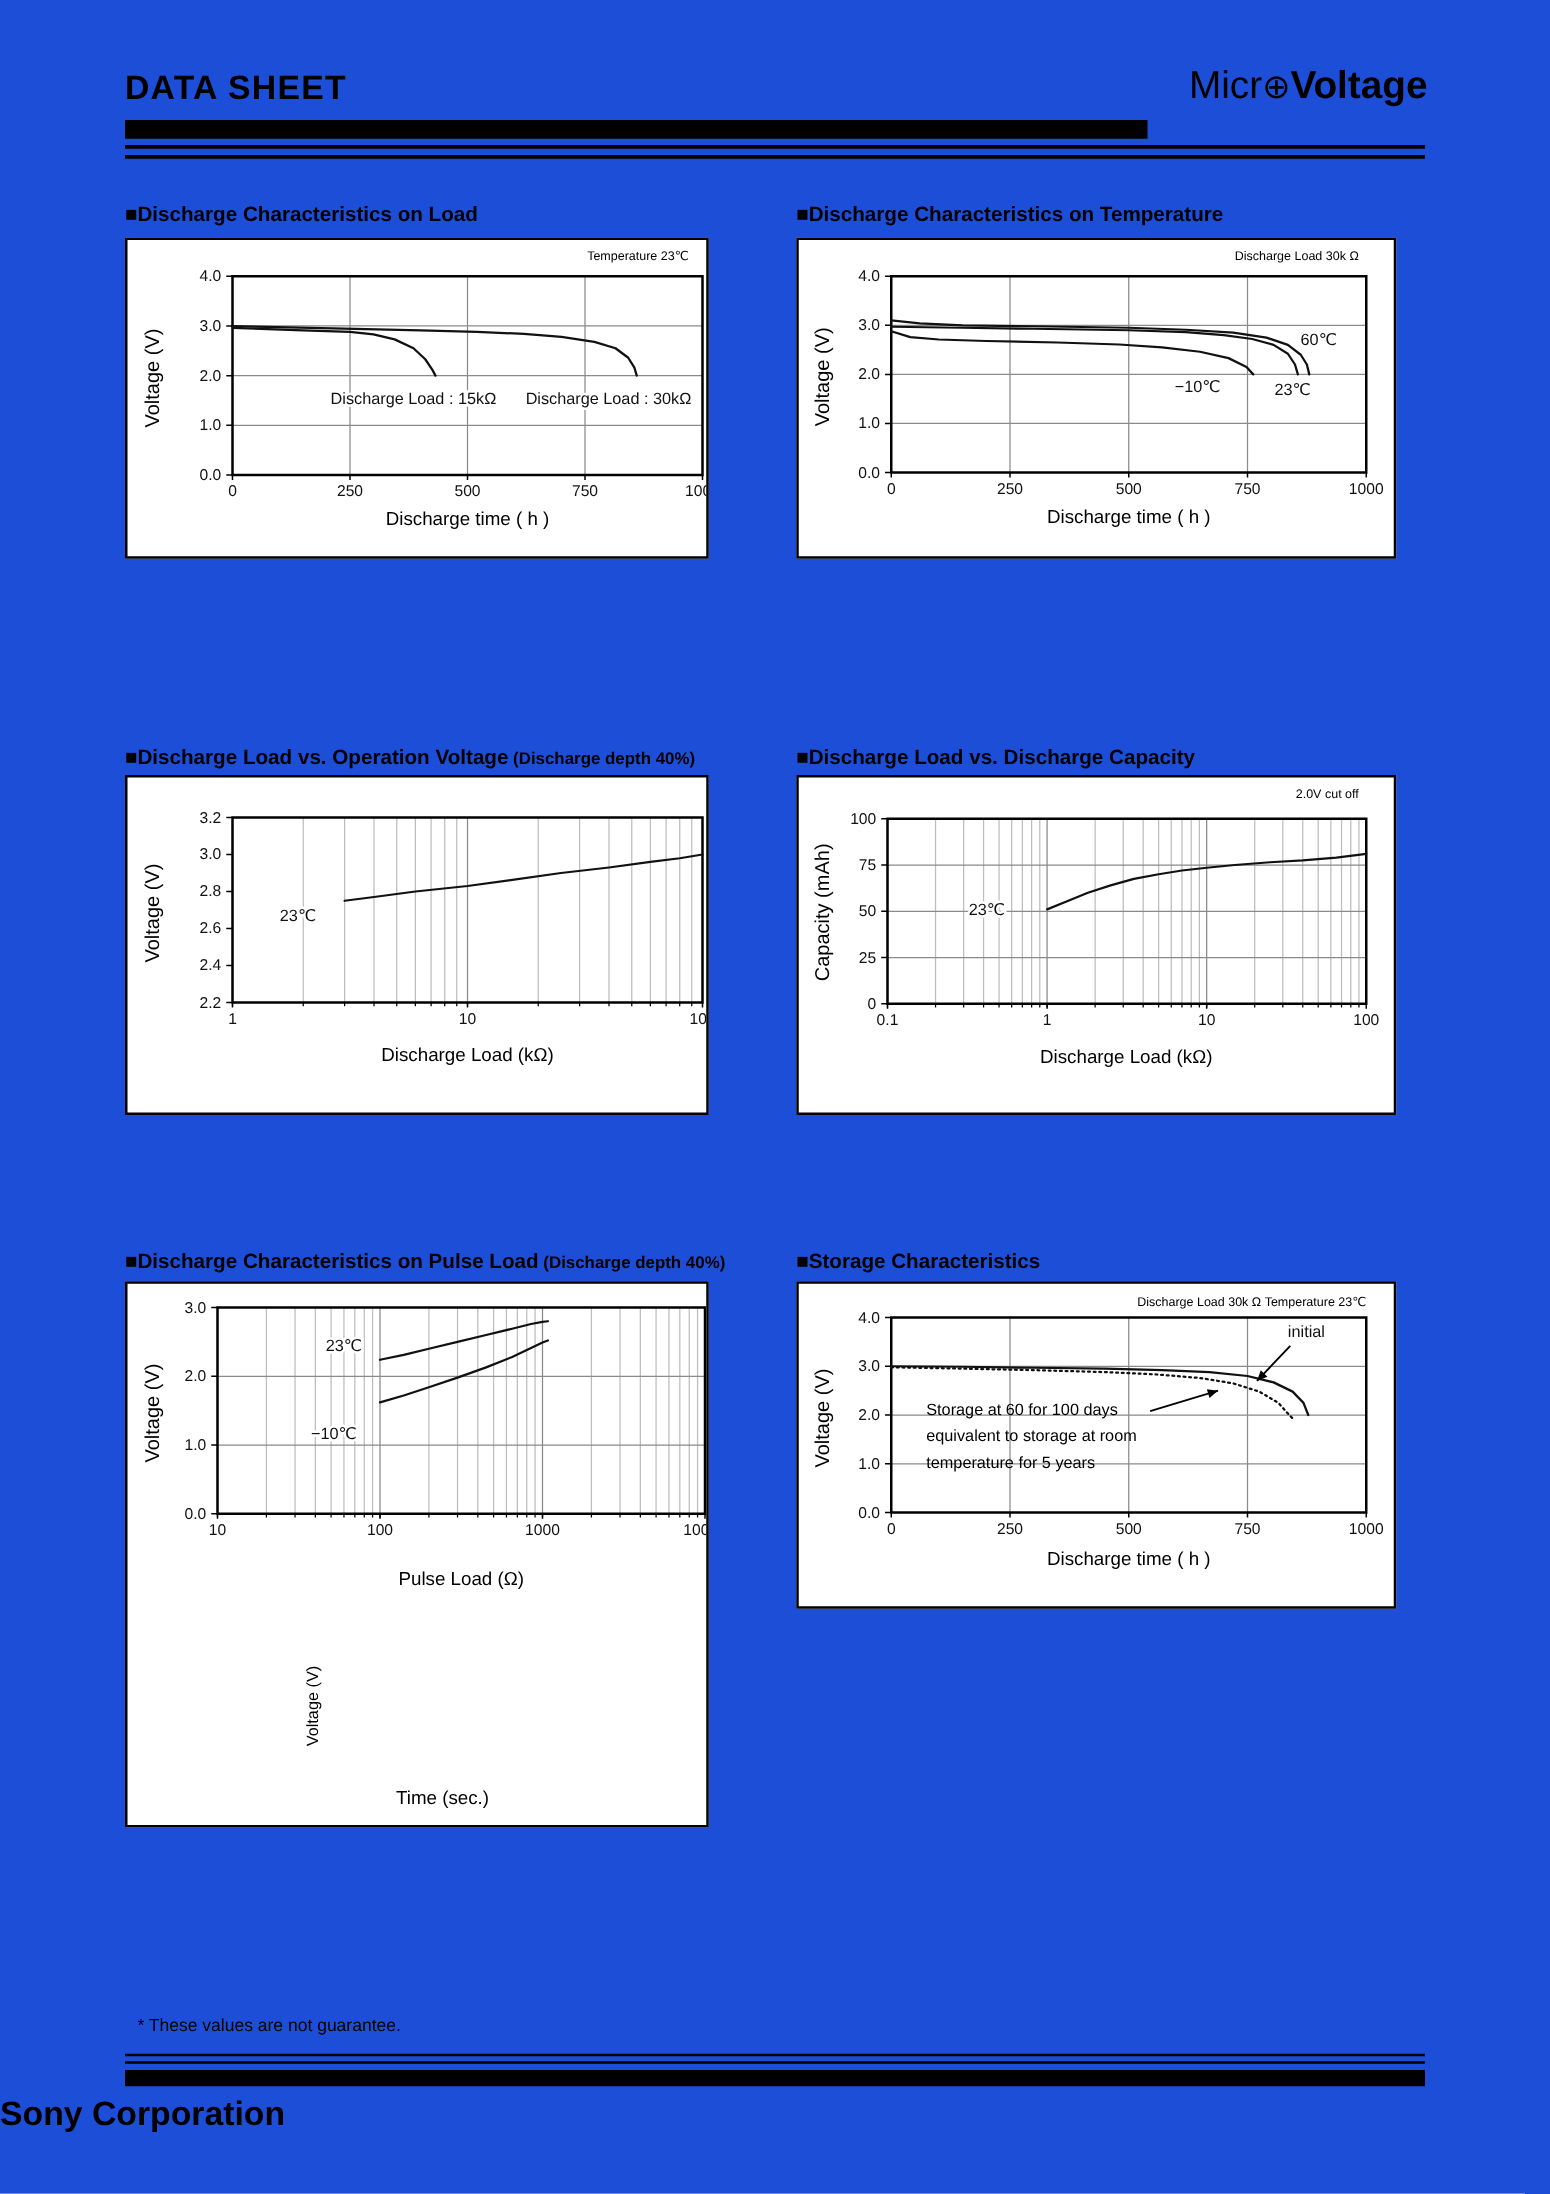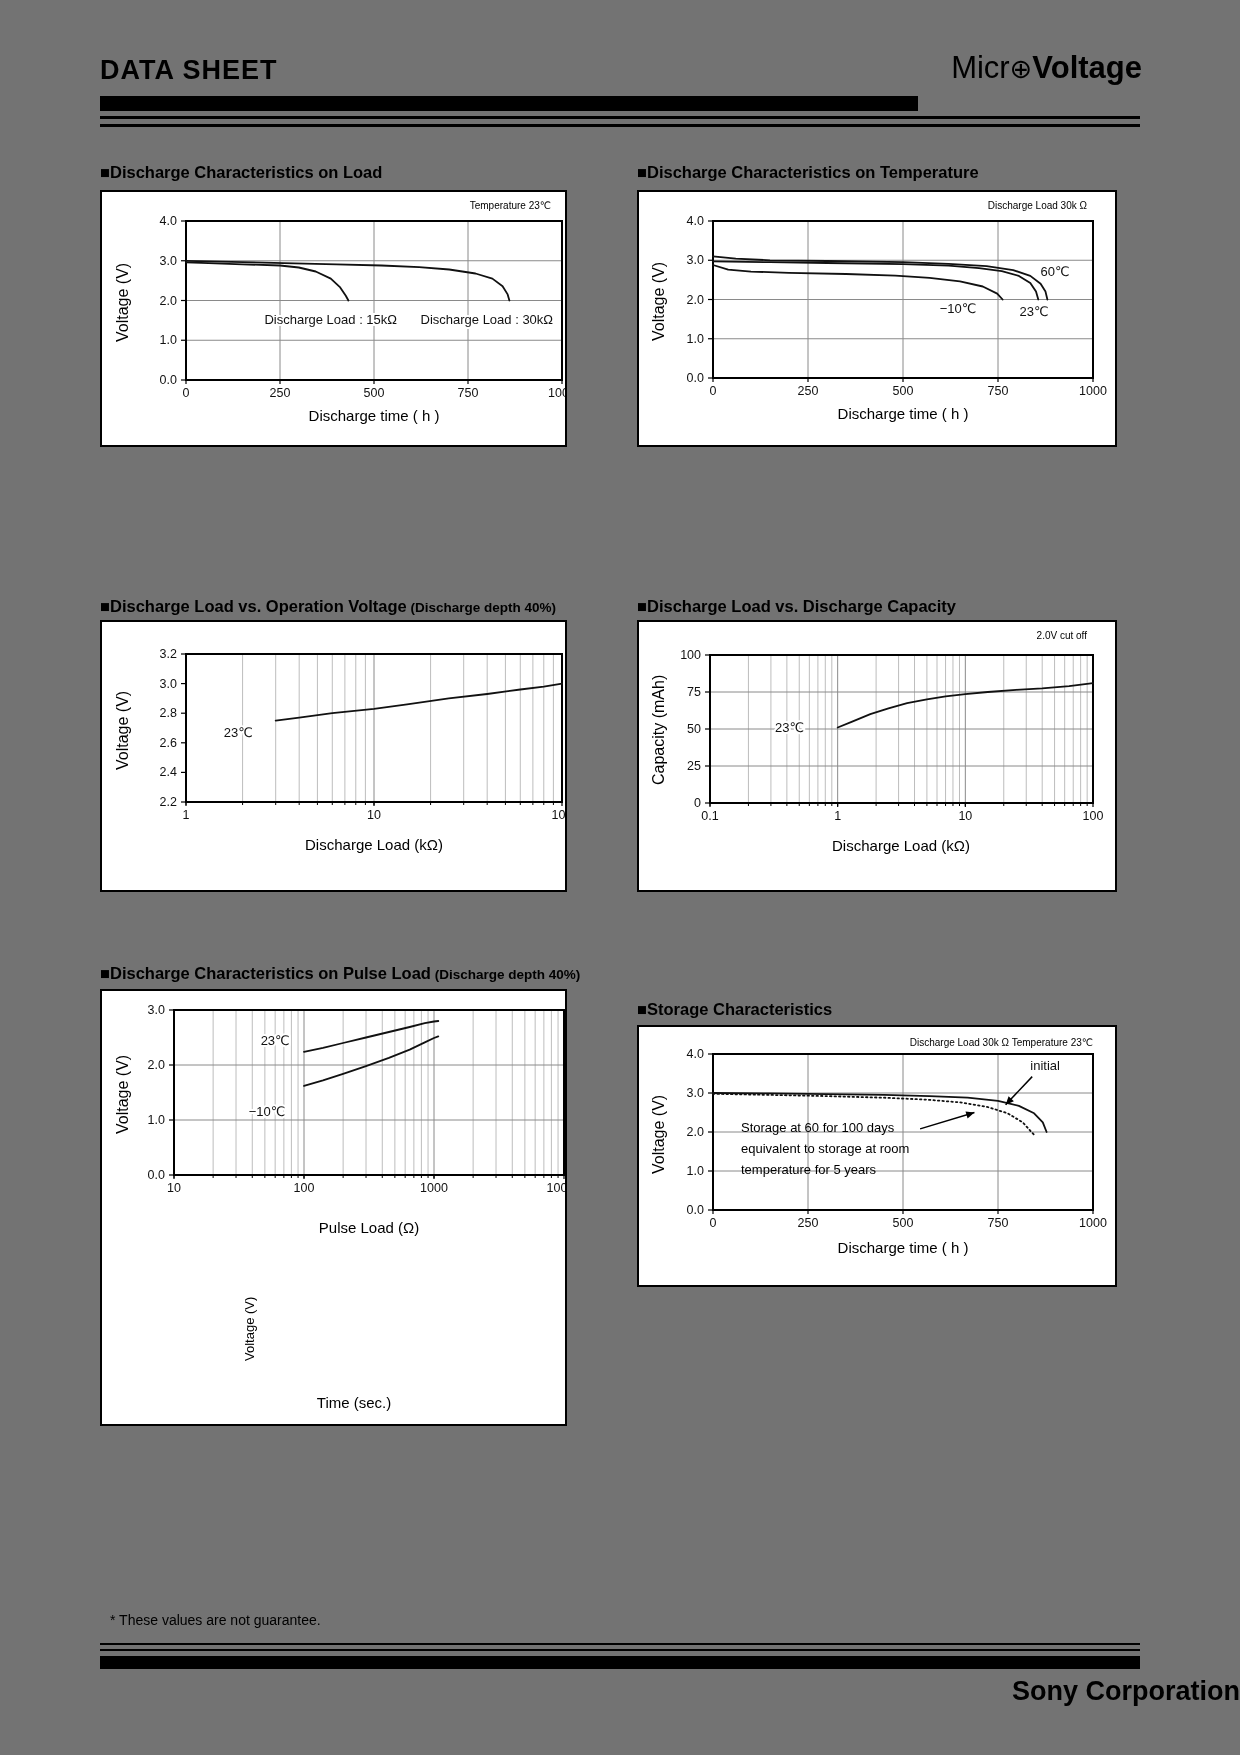--- a/index.html
+++ b/index.html
@@ -1,29 +1,29 @@
 <!DOCTYPE html>
 <html><head>
 <meta charset="utf-8">
 <style>
   html,body{margin:0;padding:0;background:#e8e8e8}
-  #page{position:relative;width:1240px;height:1755px;background:#737373;
+  #page{position:relative;width:1240px;height:1755px;background:#1d4ed8;
         font-family:"Liberation Sans","DejaVu Sans",sans-serif;color:#000;overflow:hidden}
   
   .hdr-title{position:absolute;left:100px;top:55px;font-size:27px;font-weight:900;letter-spacing:1px;white-space:nowrap}
   .brand{position:absolute;right:98px;top:50px;font-size:31px;white-space:nowrap}
   .brand .b-light{font-weight:400}
   .brand .b-o{font-weight:400;font-size:27px}
   .brand .b-bold{font-weight:700}
   .hdr-bar{position:absolute;left:100px;top:96px;width:818px;height:15px;background:#000}
   .hdr-rule{position:absolute;left:100px;top:116px;width:1040px;height:5px;border-top:3px solid #000;border-bottom:3px solid #000}
   .ftr-note{position:absolute;left:110px;top:1612px;font-size:14px}
   .ftr-rule{position:absolute;left:100px;top:1643px;width:1040px;height:4px;border-top:2.5px solid #000;border-bottom:2.5px solid #000}
   .ftr-bar{position:absolute;left:100px;top:1656px;width:1040px;height:13px;background:#000}
-  .company{position:absolute;left:0;top:1676px;width:1240px;text-align:right;font-size:27px;font-weight:700}
+  .company{position:absolute;left:0;top:1676px;width:1240px;text-align:left;font-size:27px;font-weight:700}
   
   .panel{position:absolute}
   .sec-head{position:absolute;left:0;top:0;margin:0;font-size:16.5px;font-weight:700;white-space:nowrap}
   .sec-head .suffix{font-size:13.5px}
   .chart-box{position:absolute;left:0;border:2px solid #000;background:#fff}
   svg.chart{position:absolute;left:0;top:0;display:block}
   svg text{font-family:"Liberation Sans","DejaVu Sans",sans-serif;fill:#111}
   text.tick{font-size:12.5px}
   text.ilabel{font-size:13px;paint-order:stroke;stroke:#fff;stroke-width:4px}
   .anno{position:absolute;top:8px;font-size:10px;white-space:nowrap}
@@ -278,21 +278,21 @@
           <text x="62" y="37" text-anchor="end" class="tick">100</text>
           <polyline points="198.7,105.5 213.2,99.6 231.3,92.2 249.5,86.3 268.1,81.1 287.9,77.4 306.6,74.4 326.3,72.2 348.8,70.0 377.1,67.8 403.2,66.3 430.1,64.1 454.0,61.1" fill="none" stroke="#111" stroke-width="1.8" stroke-linejoin="round" stroke-linecap="round"></polyline>
           <text x="150.56815940746526" y="109.96000000000001" text-anchor="middle" class="ilabel">23℃</text>
         </svg>
       <div class="anno" style="right:28px">2.0V  cut off</div>
       <div class="ylab" style="left:11px;top:163px">Capacity (mAh)</div>
       <div class="xlab" style="left:262px;top:215px">Discharge Load  (kΩ)</div>
     </div>
   </section>
 
-  <section class="panel" style="left:100px;top:964px;width:547px;height:465px">
+  <section class="panel" style="left:100px;top:1000px;width:547px;height:465px">
     <h2 class="sec-head"><span>■Discharge Characteristics on Pulse Load</span><span class="suffix"> (Discharge depth 40%)</span></h2>
     <div class="chart-box" style="top:25px;width:463px;height:433px">
       <svg class="chart" width="463" height="433">
           <line x1="72" y1="19" x2="72" y2="184" stroke="#8a8a8a" stroke-width="1"></line>
           <line x1="72" y1="184" x2="72" y2="187" stroke="#000" stroke-width="1"></line>
           <line x1="111.13389943631753" y1="19" x2="111.13389943631753" y2="184" stroke="#bdbdbd" stroke-width="1"></line>
           <line x1="111.13389943631753" y1="184" x2="111.13389943631753" y2="187" stroke="#000" stroke-width="1"></line>
           <line x1="134.0257631135561" y1="19" x2="134.0257631135561" y2="184" stroke="#bdbdbd" stroke-width="1"></line>
           <line x1="134.0257631135561" y1="184" x2="134.0257631135561" y2="187" stroke="#000" stroke-width="1"></line>
           <line x1="150.2677988726351" y1="19" x2="150.2677988726351" y2="184" stroke="#bdbdbd" stroke-width="1"></line>

